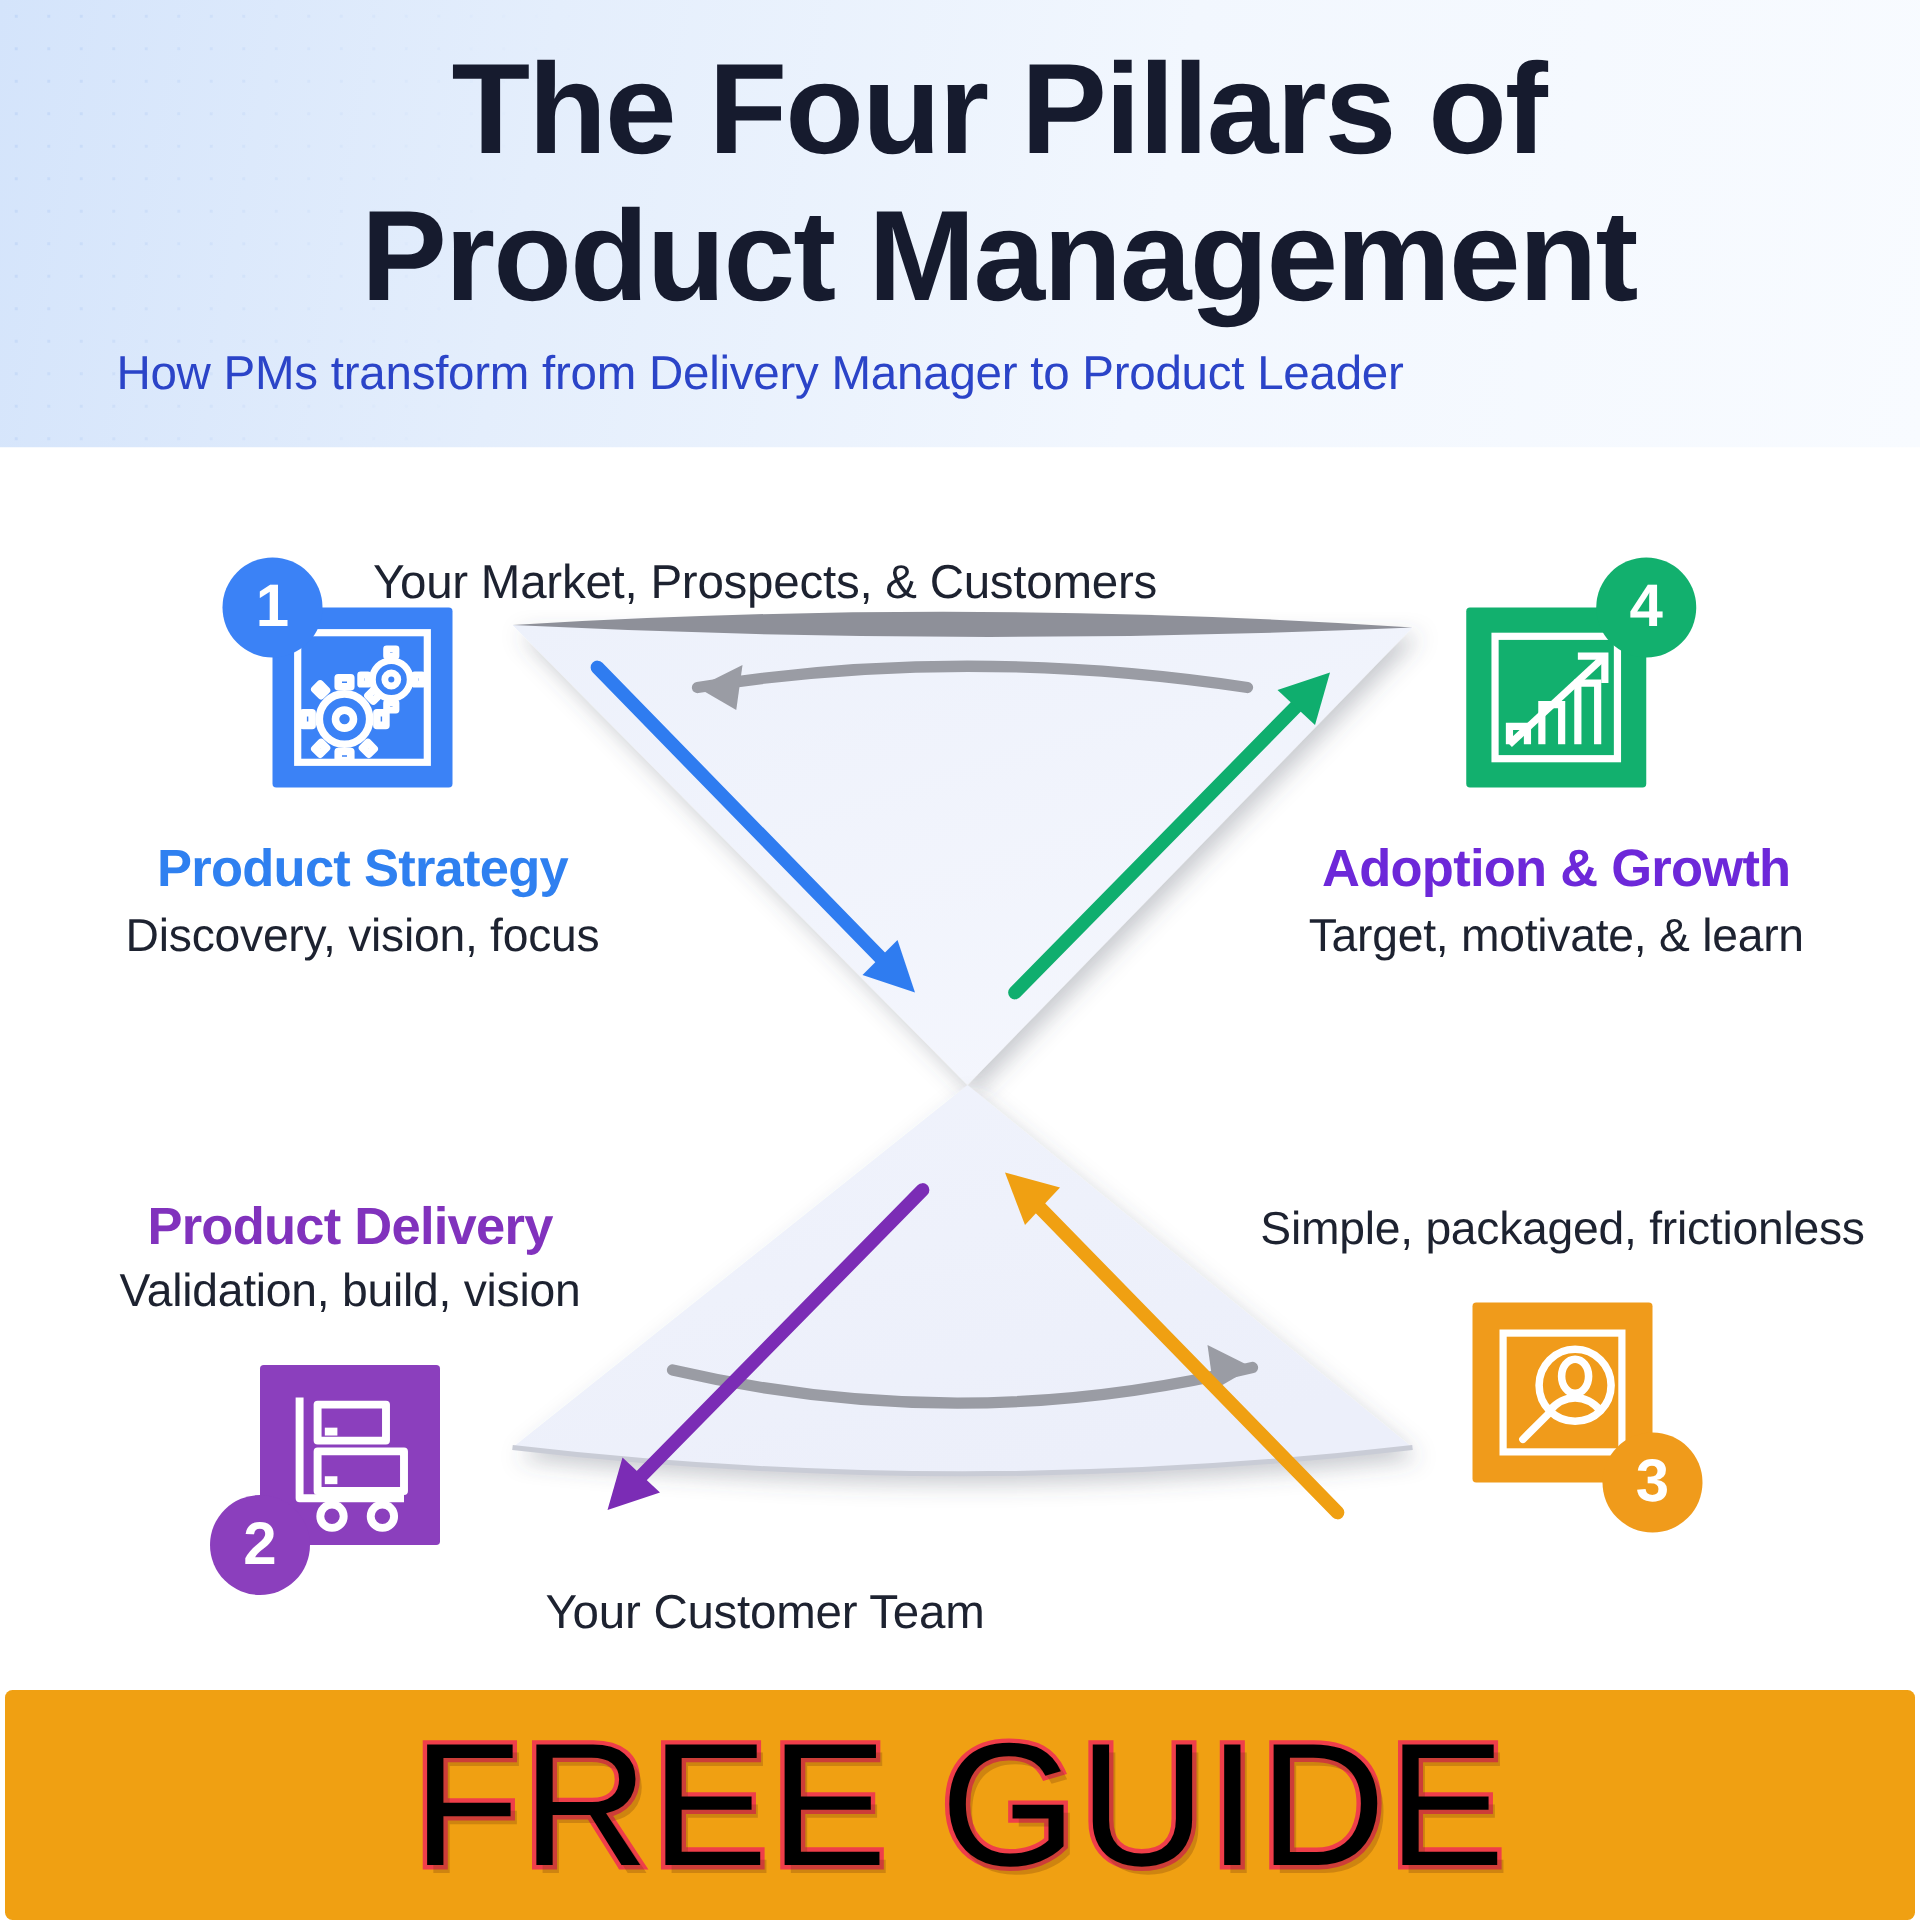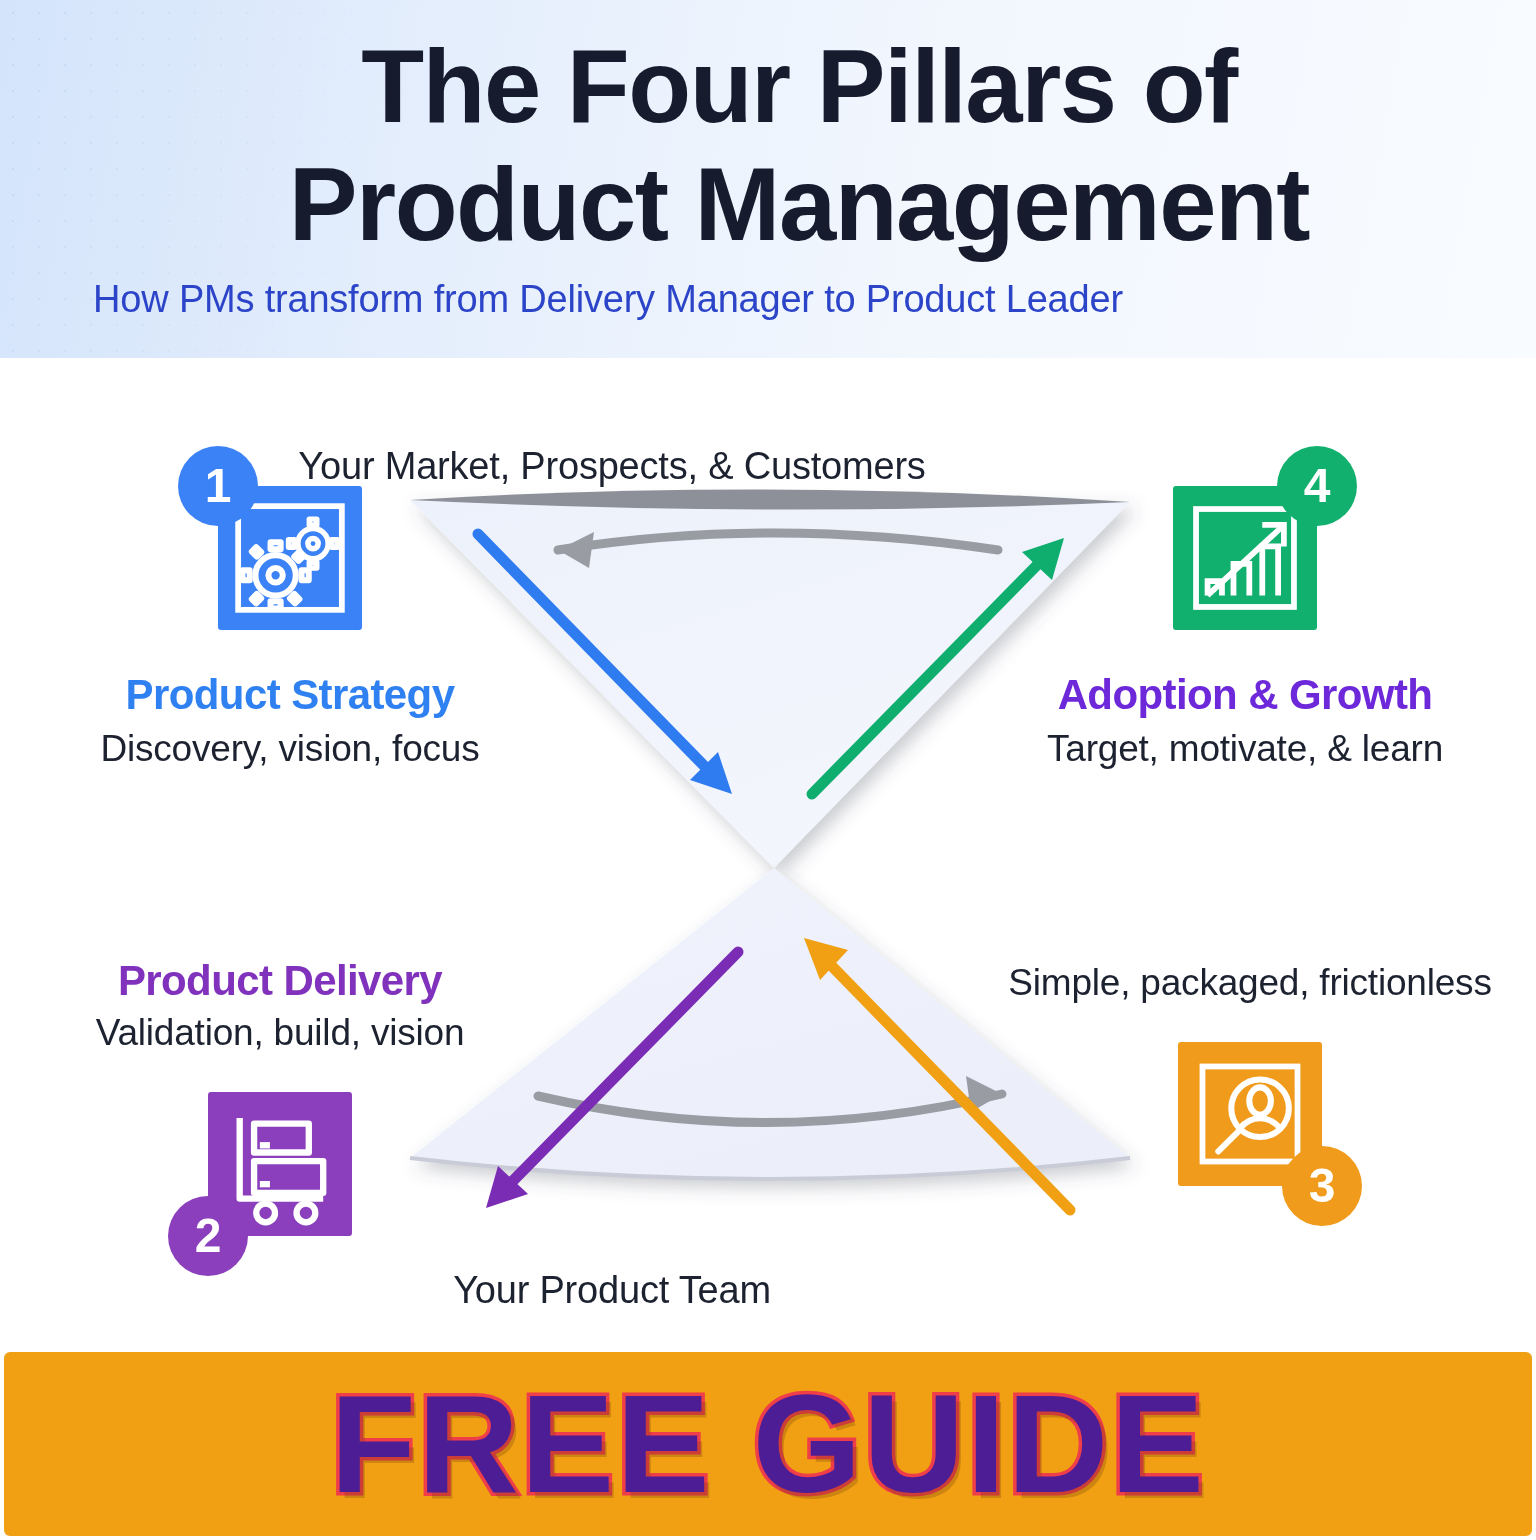--- a/index.html
+++ b/index.html
@@ -171,24 +171,24 @@
     height: 184px;
     background: #f0a012;
     border-radius: 6px;
     display: flex;
     align-items: center;
     justify-content: center;
     overflow: hidden;
   }
   #banner-text {
     font-size: 140px;
-    font-weight: 700;
+    font-weight: 400;
     line-height: 150px;
     letter-spacing: 2px;
-    color: #4c1d95;
+    color: #000000;
     -webkit-text-stroke: 7px #ef3e4a;
     paint-order: stroke fill;
     text-shadow: 5px 6px 0 rgba(120,60,10,.28);
   }
 </style>
 </head>
 <body>
 
 <div id="page">
 
@@ -257,21 +257,21 @@
         <line x1="368" y1="524" x2="134" y2="762" stroke="#7b2cb5" stroke-width="11" stroke-linecap="round"></line>
         <path d="M 116 780 L 128 738 L 158 766 Z" fill="#7b2cb5"></path>
       </g>
 
       <g>
         <line x1="700" y1="782" x2="452" y2="528" stroke="#f0a012" stroke-width="11" stroke-linecap="round"></line>
         <path d="M 434 510 L 478 522 L 450 552 Z" fill="#f0a012"></path>
       </g>
     </svg>
 
-    <div class="center-label" id="label-bottom">Your Product Team</div>
+    <div class="center-label" id="label-bottom">Your Customer Team</div>
 
     <div class="pillar" id="pillar-1">
       <div class="icon-wrap">
         <div class="icon-sq" style="background:#3b82f6">
           <svg viewBox="0 0 100 100" width="144" height="144">
             <rect x="14" y="14" width="72" height="72" fill="none" stroke="#ffffff" stroke-width="4"></rect>
             <g fill="none" stroke="#ffffff" stroke-width="4.2" stroke-linejoin="round">
               <path d="M40 62 m-14 0 a14 14 0 1 0 28 0 a14 14 0 1 0 -28 0"></path>
               <circle cx="40" cy="62" r="5"></circle>
               <path d="M40 44 l3.5 0 0 -5 -7 0 0 5 z"></path>

